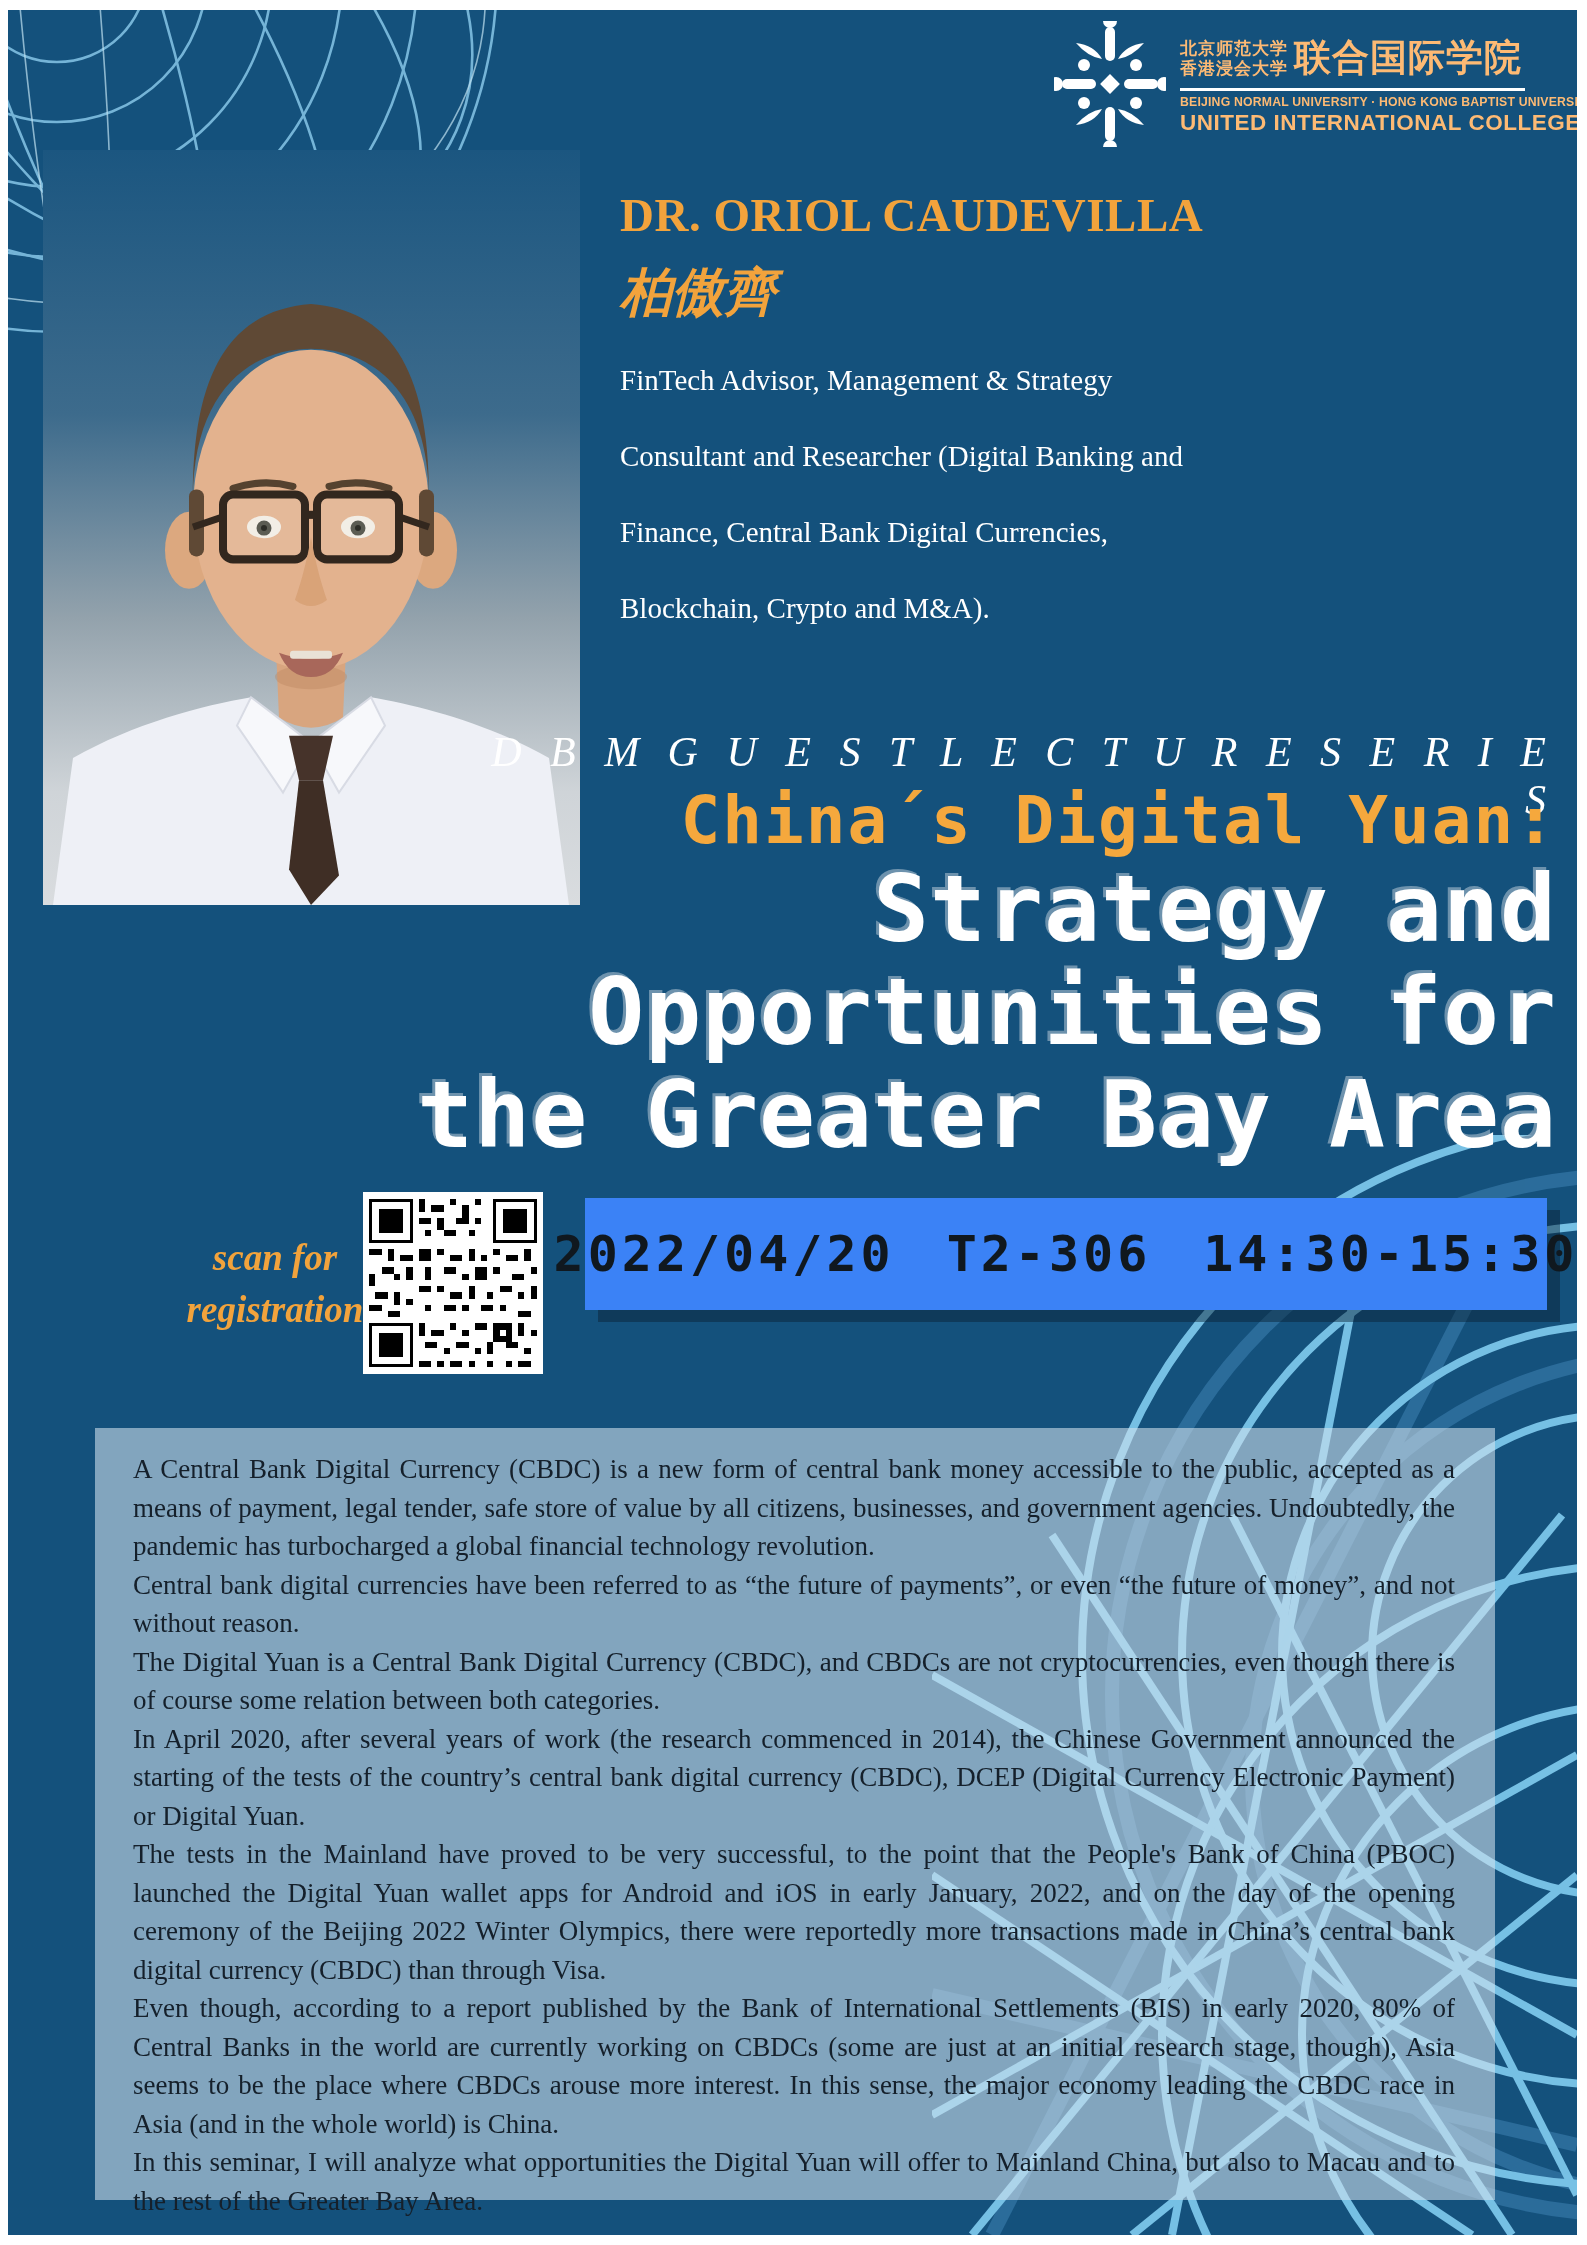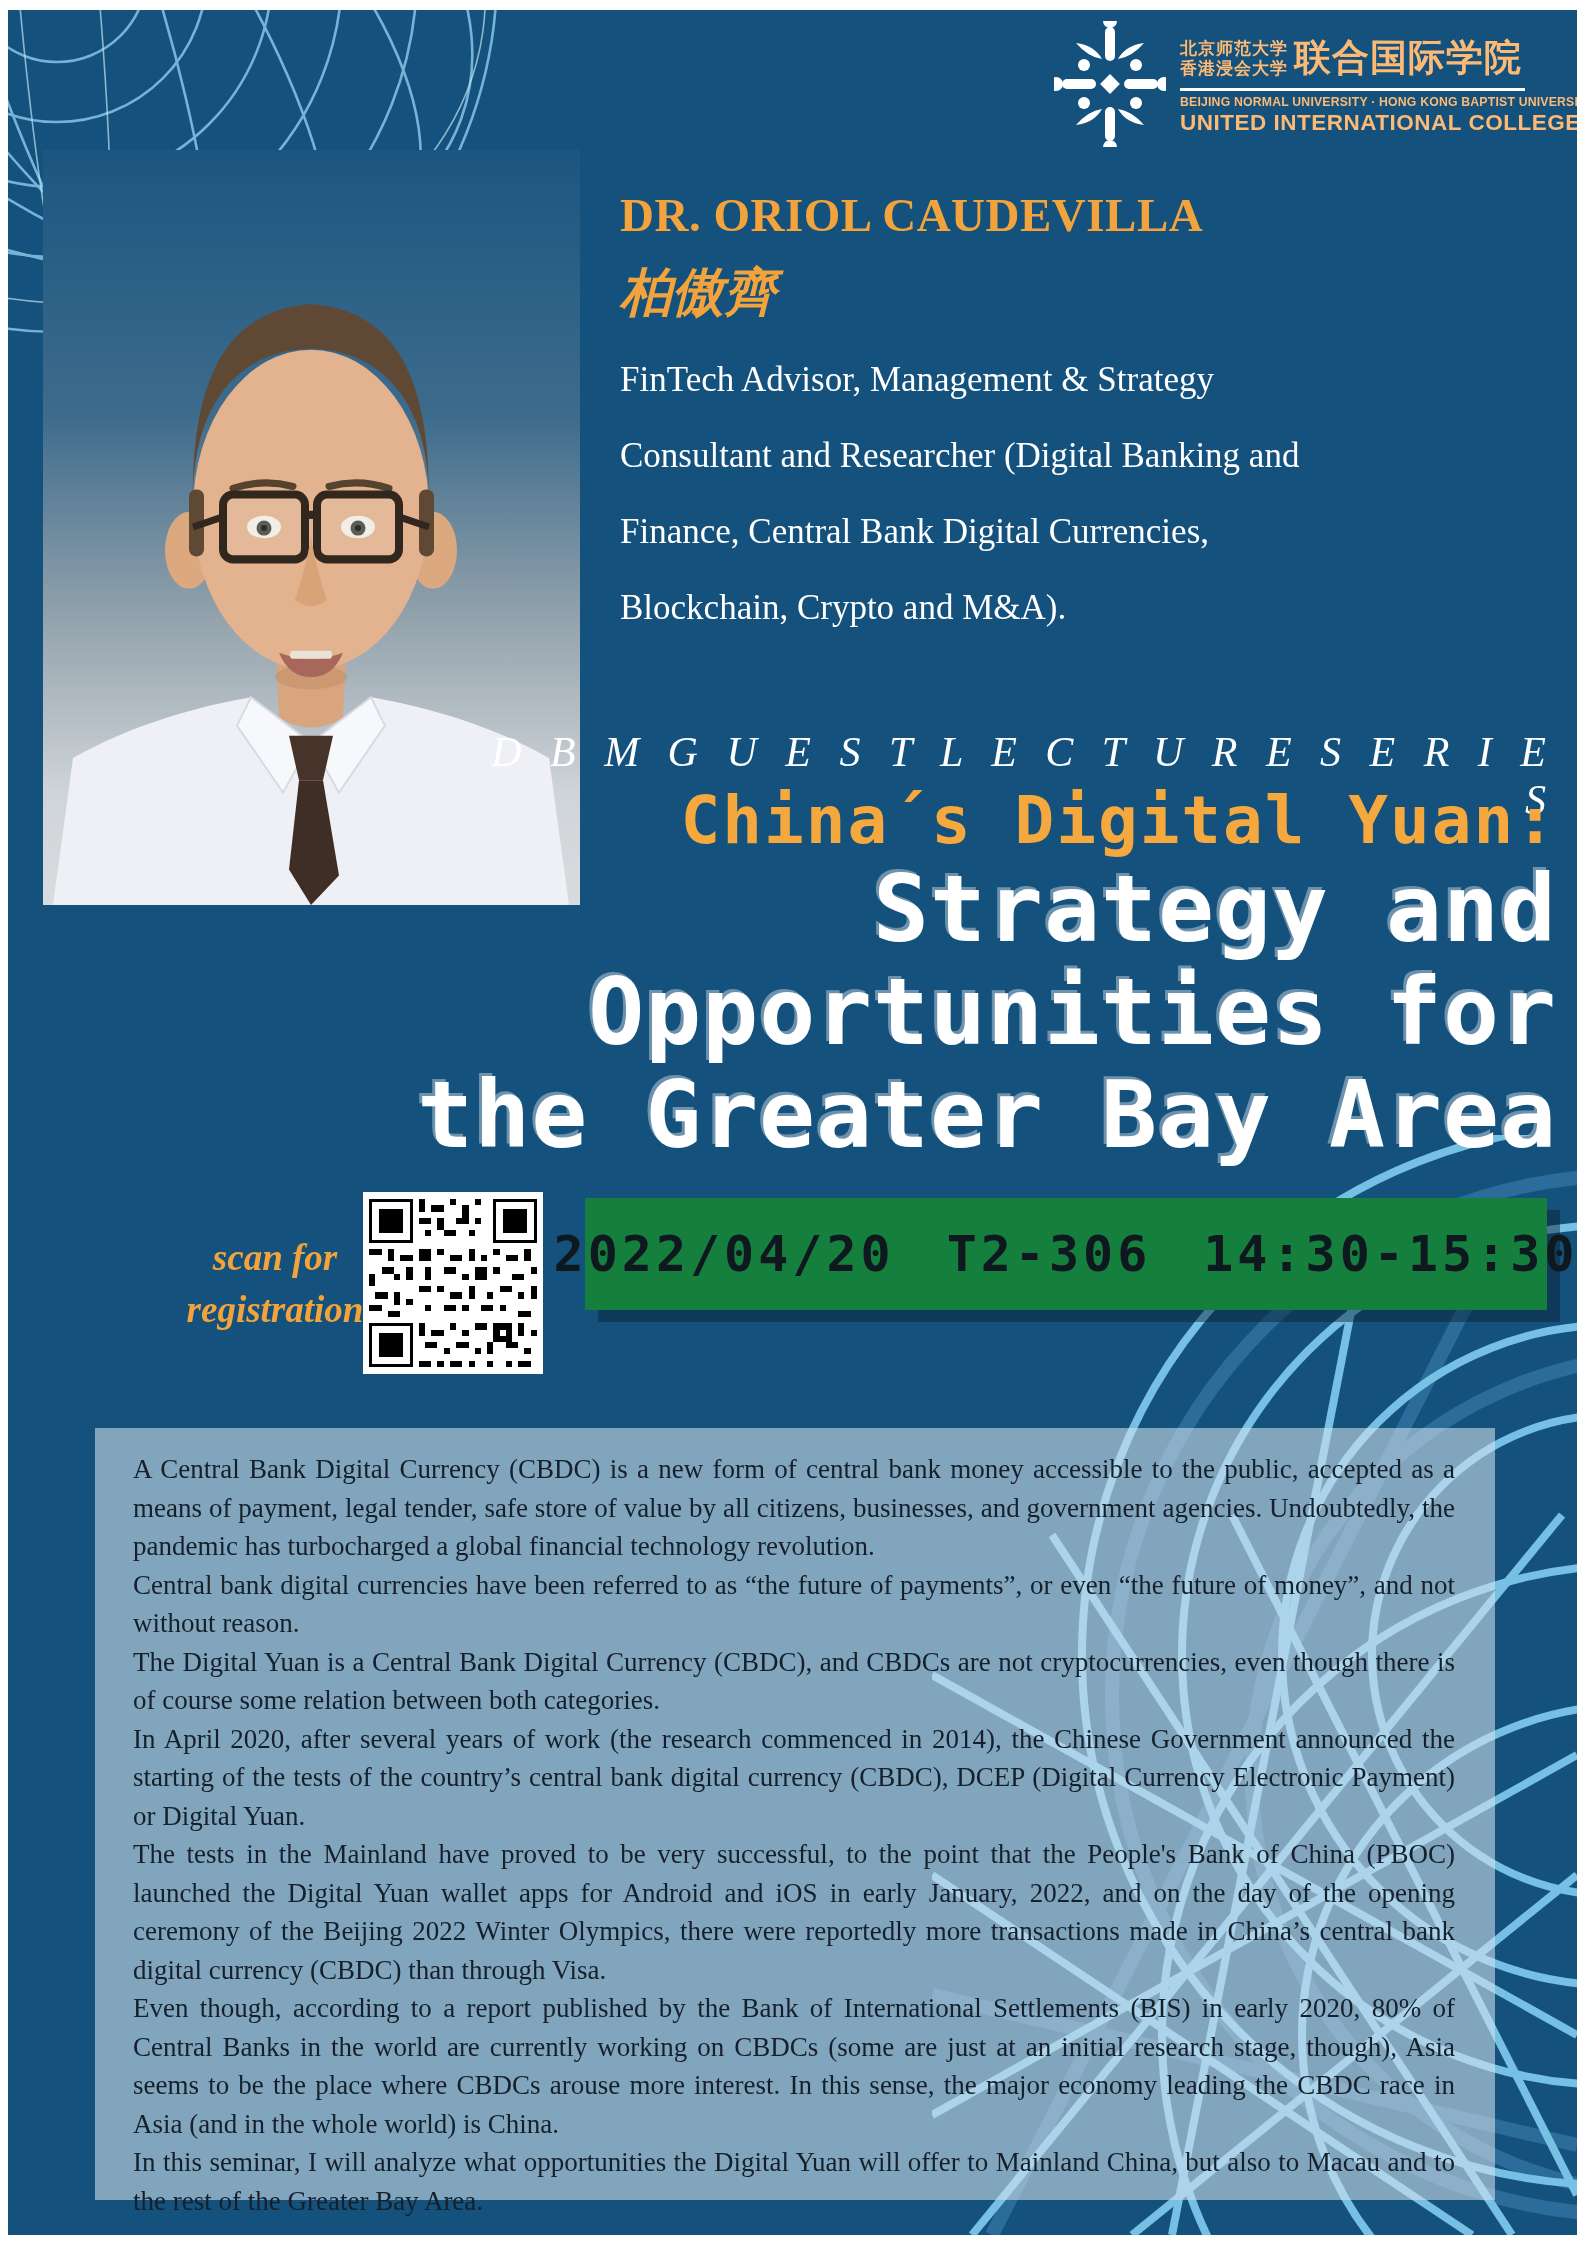--- a/index.html
+++ b/index.html
@@ -33,21 +33,21 @@
   
   .photo{left:35px;top:140px;width:537px;height:755px;z-index:4;}
   .photo svg{display:block;width:100%;height:100%;}
 
   
   .speaker-name{left:612px;top:178px;width:900px;z-index:5;
     color:#F2A33C;font-weight:bold;font-size:47px;letter-spacing:0.5px;}
   .speaker-name-zh{left:612px;top:248px;width:500px;z-index:5;
     color:#F2A33C;font-weight:bold;font-size:52px;
     font-family:"DejaVu Sans","Liberation Sans",sans-serif;font-style:italic;}
-  .speaker-bio{left:612px;top:332px;width:900px;z-index:5;color:#ffffff;font-size:35px;}
+  .speaker-bio{left:612px;top:332px;width:900px;z-index:5;color:#ffffff;font-size:29px;}
   .speaker-bio div{line-height:76px;}
 
   
   .series{right:22px;top:718px;width:1100px;text-align:right;z-index:5;
     color:#ffffff;font-style:italic;font-size:42px;letter-spacing:9px;}
   .kicker{right:20px;top:772px;width:1300px;text-align:right;z-index:5;
     color:#F5A83D;font-family:"DejaVu Sans Mono",monospace;font-weight:bold;
     font-size:66px;letter-spacing:2px;white-space:nowrap;}
   .big-title{right:20px;top:848px;width:1540px;text-align:right;z-index:5;
     color:#ffffff;font-family:"DejaVu Sans Mono",monospace;font-weight:bold;
@@ -55,21 +55,21 @@
     text-shadow:-3px -3px 0 rgba(183,201,214,0.55);}
 
   
   .scan-label{left:112px;top:1222px;width:310px;z-index:5;text-align:center;
     color:#F2A33C;font-style:italic;font-weight:bold;font-size:37px;line-height:52px;}
   .qr{left:355px;top:1182px;width:180px;height:182px;z-index:5;background:#ffffff;}
   .qr svg{display:block;width:100%;height:100%;}
 
   
   .bar{left:577px;top:1188px;width:962px;height:112px;z-index:5;
-    background:#15803d;box-shadow:13px 12px 0 rgba(8,30,48,0.45);
+    background:#3b82f6;box-shadow:13px 12px 0 rgba(8,30,48,0.45);
     display:flex;align-items:center;justify-content:center;gap:52px;
     font-family:"DejaVu Sans Mono",monospace;font-weight:bold;font-size:50px;
     color:#10181F;letter-spacing:4px;white-space:nowrap;}
 
   
   .abstract{left:87px;top:1418px;width:1322px;height:726px;z-index:3;
     background:rgba(211,225,238,0.58);
     padding:22px 40px 24px 38px;
     color:#15202B;font-size:27px;line-height:38.5px;text-align:justify;}
   .abstract p{margin:0;}

